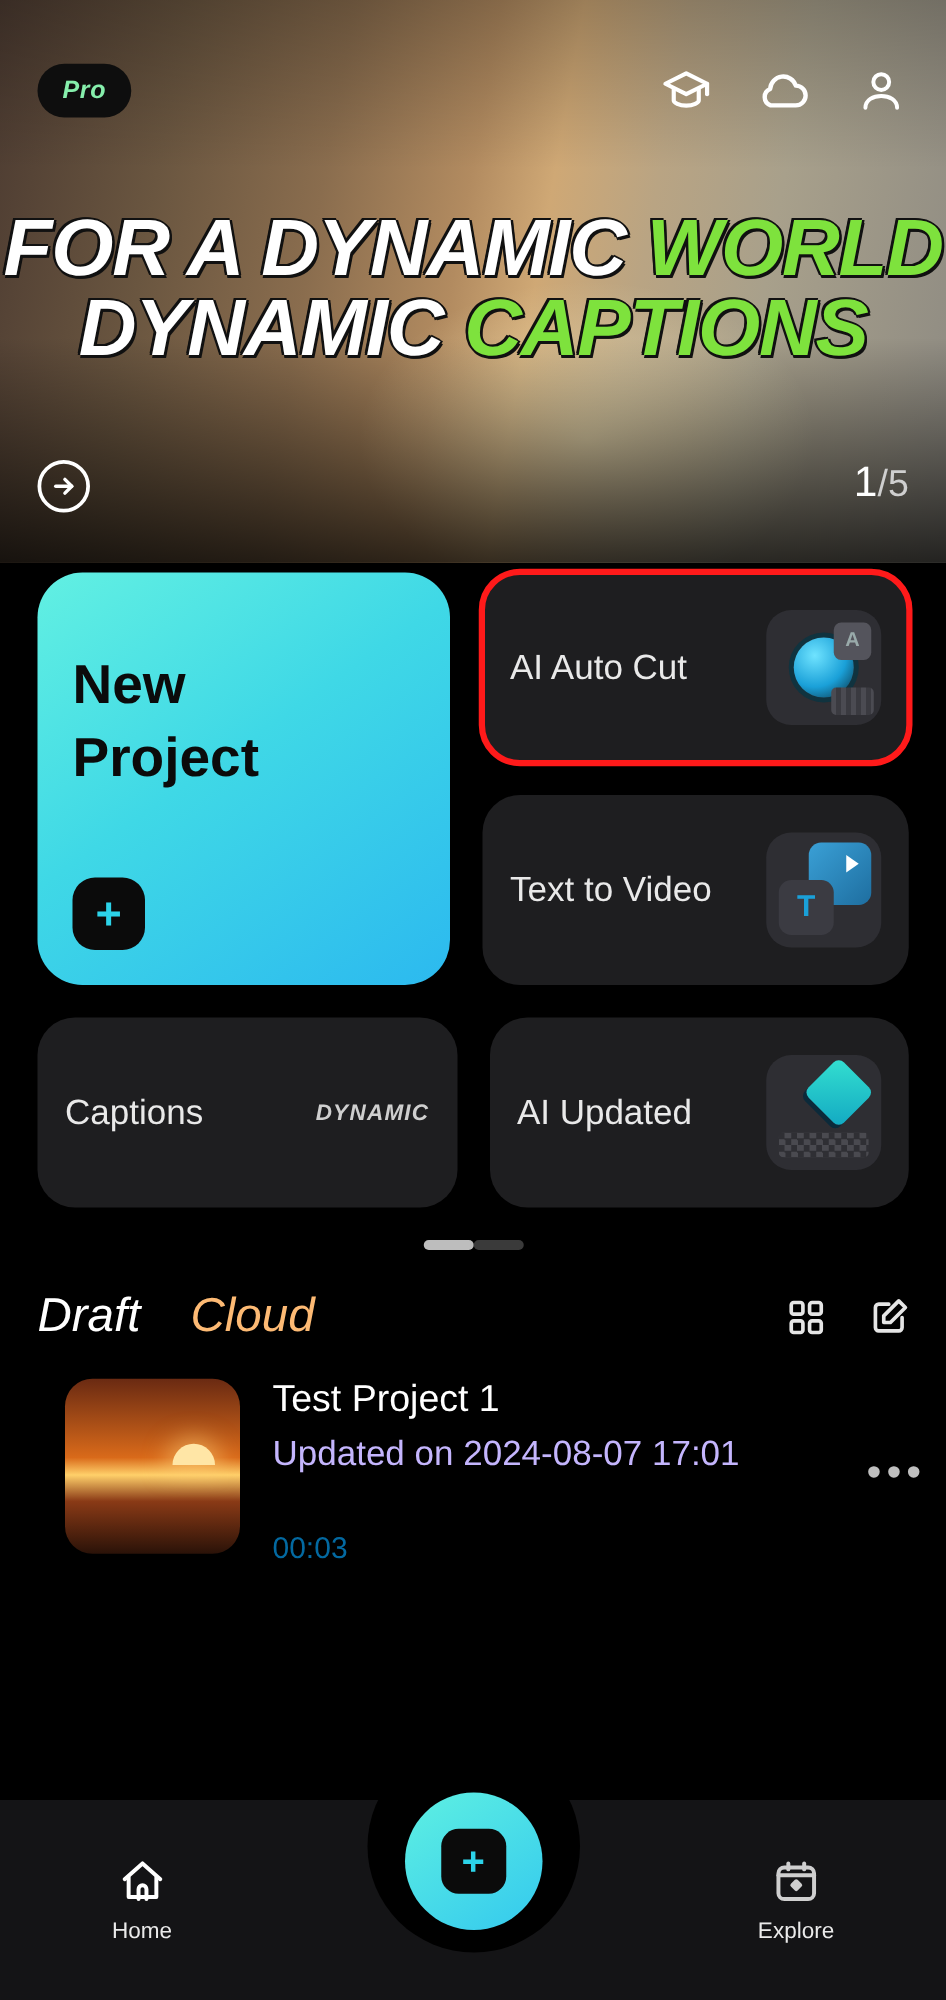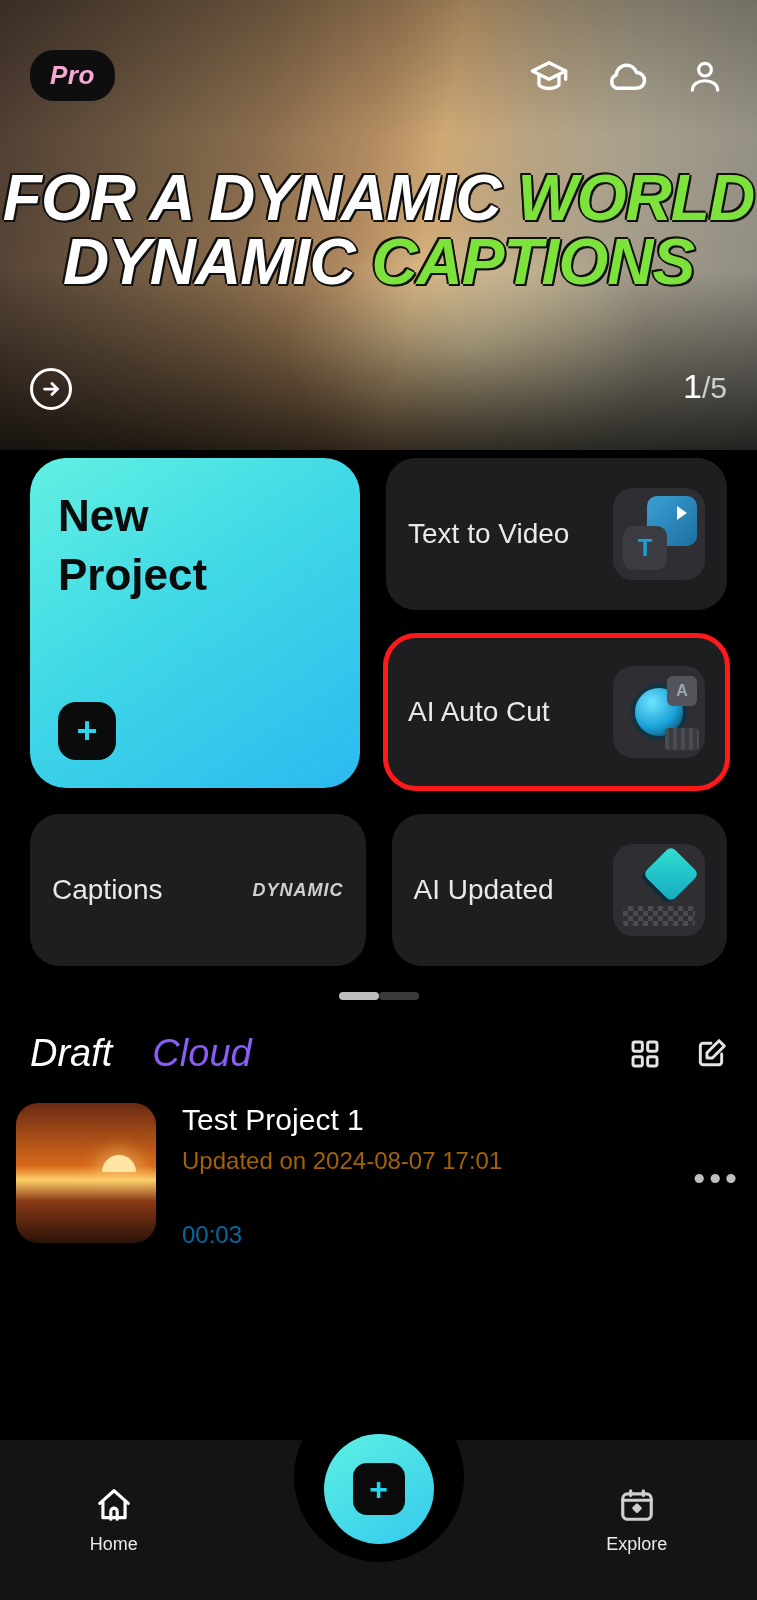--- a/index.html
+++ b/index.html
@@ -8,21 +8,21 @@
 
   
   .hero {
     position: relative; height: 450px;
     background:
       radial-gradient(ellipse 260px 180px at 62% 78%, rgba(255,245,200,.55), rgba(255,245,200,0) 70%),
       linear-gradient(100deg, #4c3b31 0%, #6a5640 18%, #8a6d4e 34%, #b28b60 48%, #cfa875 56%, #b9a483 66%, #a8a08b 78%, #8d8a82 100%);
   }
   .hero::after { content:""; position:absolute; inset:0; background: linear-gradient(180deg, rgba(0,0,0,.25) 0%, rgba(0,0,0,0) 30%, rgba(0,0,0,0) 60%, rgba(0,0,0,.75) 100%); }
   .topbar { position:absolute; top:50px; left:0; right:0; display:flex; align-items:center; padding:0 30px; z-index:2; }
-  .pro-badge { background:#0e0e0e; color:#f9a8d4; font-weight:800; font-style:italic; padding:10px 20px; border-radius:24px; font-size:26px; letter-spacing:.5px; }
+  .pro-badge { background:#0e0e0e; color:#86efac; font-weight:800; font-style:italic; padding:10px 20px; border-radius:24px; font-size:20px; letter-spacing:.5px; }
   .topbar-spacer { flex:1; }
   .topbar-icon { width:44px; height:44px; margin-left:34px; color:#fff; display:flex; align-items:center; justify-content:center; }
   .hero-headline { position:absolute; left:0; right:0; top:160px; text-align:center; z-index:2; }
   .hero-line { font-weight:900; font-size:64px; line-height:1.0; letter-spacing:-1px; font-style:italic;
     text-shadow: -2px 0 #111, 0 -2px #111, 2px 0 #111, 0 2px #111, -2px -2px #111, 2px 2px #111; }
   .hl-white { color:#fff; }
   .hl-green { color:#7ee23d; }
   .hero-feature { position:absolute; left:30px; bottom:40px; z-index:2; display:flex; align-items:center; gap:16px; }
   .hero-feature-text { font-size:40px; font-weight:500; }
   .arrow-circle { width:42px; height:42px; border:3px solid #fff; border-radius:50%; display:flex; align-items:center; justify-content:center; }
@@ -30,52 +30,52 @@
   .pager-cur { color:#fff; font-size:34px; }
 
   
   .tools { padding: 0 30px; margin-top: 8px; }
   .tools-row { display:flex; gap:26px; }
   .new-project {
     width:330px; height:330px; border-radius:36px; padding:28px 28px;
     background: linear-gradient(145deg, #62f0e2 0%, #3fd8e6 45%, #2cb9ef 100%);
     color:#0b0b0b; display:flex; flex-direction:column; justify-content:space-between;
   }
-  .new-project-title { font-size:44px; font-weight:600; line-height:1.35; }
+  .new-project-title { font-size:44px; font-weight:600; line-height:1.35;margin-top:32px; }
   .plus-chip { width:58px; height:58px; border-radius:18px; background:#0b0b0b; color:#2cd3e9; display:flex; align-items:center; justify-content:center; font-size:36px; font-weight:700; }
 
   .tool-col { display:flex; flex-direction:column; gap:26px; flex:1; }
   .tool-card { height:152px; background:#1e1e20; border-radius:30px; padding:0 22px; display:flex; align-items:center; justify-content:space-between; }
   .tool-label { font-size:28px; font-weight:500; color:#e9e9e9; }
   .tool-thumb { width:92px; height:92px; border-radius:20px; background:#2e2e33; display:flex; align-items:center; justify-content:center; position:relative; overflow:hidden; }
   .highlight-red { outline:5px solid #ff1a1a; outline-offset:-2px; }
 
   .tools-row2 { display:flex; gap:26px; margin-top:26px; }
   .tool-card.full { flex:1; }
   .captions-thumb { font-weight:800; font-style:italic; font-size:18px; color:#cfcfcf; letter-spacing:1px; }
 
   .dots { margin:26px auto 30px; width:80px; height:10px; display:flex; gap:0; }
   .dot-a { width:40px; height:8px; background:#bdbdbd; border-radius:4px; }
   .dot-b { width:40px; height:8px; background:#3a3a3a; border-radius:4px; }
 
   
   .draft-tabs { padding:0 30px; display:flex; align-items:center; }
   .draft-tab { font-size:38px; margin-right:40px;font-style:italic; }
   .draft-tab.active { color:#fff; font-weight:500; }
-  .draft-tab.inactive { color:#8b5cf6; }
+  .draft-tab.inactive { color:#fdba74; }
   .draft-tabs-spacer { flex:1; }
   .draft-icon { margin-left:34px; color:#e5e5e5; }
 
-  .project { padding:28px 16px 0; display:flex; align-items:flex-start; }
+  .project { padding:28px 16px 0; display:flex; align-items:flex-start;margin-left:36px; }
   .project-thumb { width:140px; height:140px; border-radius:22px; overflow:hidden;
     background: linear-gradient(180deg, #6a2a12 0%, #d96a1a 45%, #ffd06a 55%, #8a3a16 70%, #2a1208 100%); position:relative; }
   .sun { position:absolute; right:20px; top:52px; width:34px; height:17px; background:#ffe6a6; border-radius:17px 17px 0 0; box-shadow: 0 0 18px 6px rgba(255,210,120,.5); }
   .project-meta { margin-left:26px; flex:1; }
   .project-title { font-size:30px; font-weight:500; }
-  .project-sub { margin-top:10px; color:#a16207; font-size:24px; }
+  .project-sub { margin-top:10px; color:#c4b5fd; font-size:28px; }
   .project-dur { margin-top:46px; color:#0369a1; font-size:24px; }
   .project-more { margin-top:56px; color:#bfbfbf; font-size:34px; letter-spacing:4px; }
 
   
   .nav { position:absolute; left:0; right:0; bottom:0; height:160px; background:#141416; display:flex; align-items:center; justify-content:space-around; }
   .nav::before { content:""; position:absolute; left:50%; top:-48px; transform:translateX(-50%); width:170px; height:170px; background:#000; border-radius:50%; }
   .nav-item { display:flex; flex-direction:column; align-items:center; gap:10px; color:#eaeaea; z-index:1; }
   .nav-label { font-size:18px; }
   .fab { position:absolute; left:50%; bottom:56px; transform:translateX(-50%); width:110px; height:110px; border-radius:55px;
     background: linear-gradient(145deg, #5ef0e2 0%, #34c9ee 100%); display:flex; align-items:center; justify-content:center; z-index:2; }
@@ -128,34 +128,34 @@
   </div>
 
   <div class="tools">
     <div class="tools-row">
       <div class="new-project">
         <div class="new-project-title" style="white-space:pre-line;">New
 Project</div>
         <div class="plus-chip">+</div>
       </div>
       <div class="tool-col">
+        <div class="tool-card highlight-red">
+          <span class="tool-label">AI Auto Cut</span>
+          <span class="tool-thumb">
+            <div style="position:absolute;top:10px;right:8px;width:30px;height:30px;border-radius:6px;background:#54545c;color:#9aa;display:flex;align-items:center;justify-content:center;font-size:16px;font-weight:700;">A</div>
+            <div style="position:absolute;bottom:8px;right:6px;width:34px;height:22px;border-radius:4px;background:repeating-linear-gradient(90deg,#4b4b52 0 4px,#3a3a40 4px 8px);"></div>
+            <div style="width:48px;height:48px;border-radius:50%;background:radial-gradient(circle at 35% 30%, #6fe3ff 0%, #1aa0d8 55%, #0b2a3a 100%);box-shadow:0 0 0 4px #10333f;"></div>
+          </span>
+        </div>
         <div class="tool-card">
           <span class="tool-label">Text to Video</span>
           <span class="tool-thumb">
             <div style="position:absolute;top:8px;right:8px;width:50px;height:50px;border-radius:10px;background:linear-gradient(135deg,#3aa0d6,#1e6ea0);"></div>
             <div style="position:absolute;top:18px;right:18px;width:0;height:0;border-left:10px solid #fff;border-top:7px solid transparent;border-bottom:7px solid transparent;"></div>
             <div style="position:absolute;bottom:10px;left:10px;width:44px;height:44px;border-radius:10px;background:#3b3b42;color:#1aa0d8;display:flex;align-items:center;justify-content:center;font-weight:900;font-size:24px;">T</div>
-          </span>
-        </div>
-        <div class="tool-card highlight-red">
-          <span class="tool-label">AI Auto Cut</span>
-          <span class="tool-thumb">
-            <div style="position:absolute;top:10px;right:8px;width:30px;height:30px;border-radius:6px;background:#54545c;color:#9aa;display:flex;align-items:center;justify-content:center;font-size:16px;font-weight:700;">A</div>
-            <div style="position:absolute;bottom:8px;right:6px;width:34px;height:22px;border-radius:4px;background:repeating-linear-gradient(90deg,#4b4b52 0 4px,#3a3a40 4px 8px);"></div>
-            <div style="width:48px;height:48px;border-radius:50%;background:radial-gradient(circle at 35% 30%, #6fe3ff 0%, #1aa0d8 55%, #0b2a3a 100%);box-shadow:0 0 0 4px #10333f;"></div>
           </span>
         </div>
       </div>
     </div>
 
     <div class="tools-row2">
       <div class="tool-card full">
         <span class="tool-label">Captions</span>
         <span class="captions-thumb">DYNAMIC</span>
       </div>

